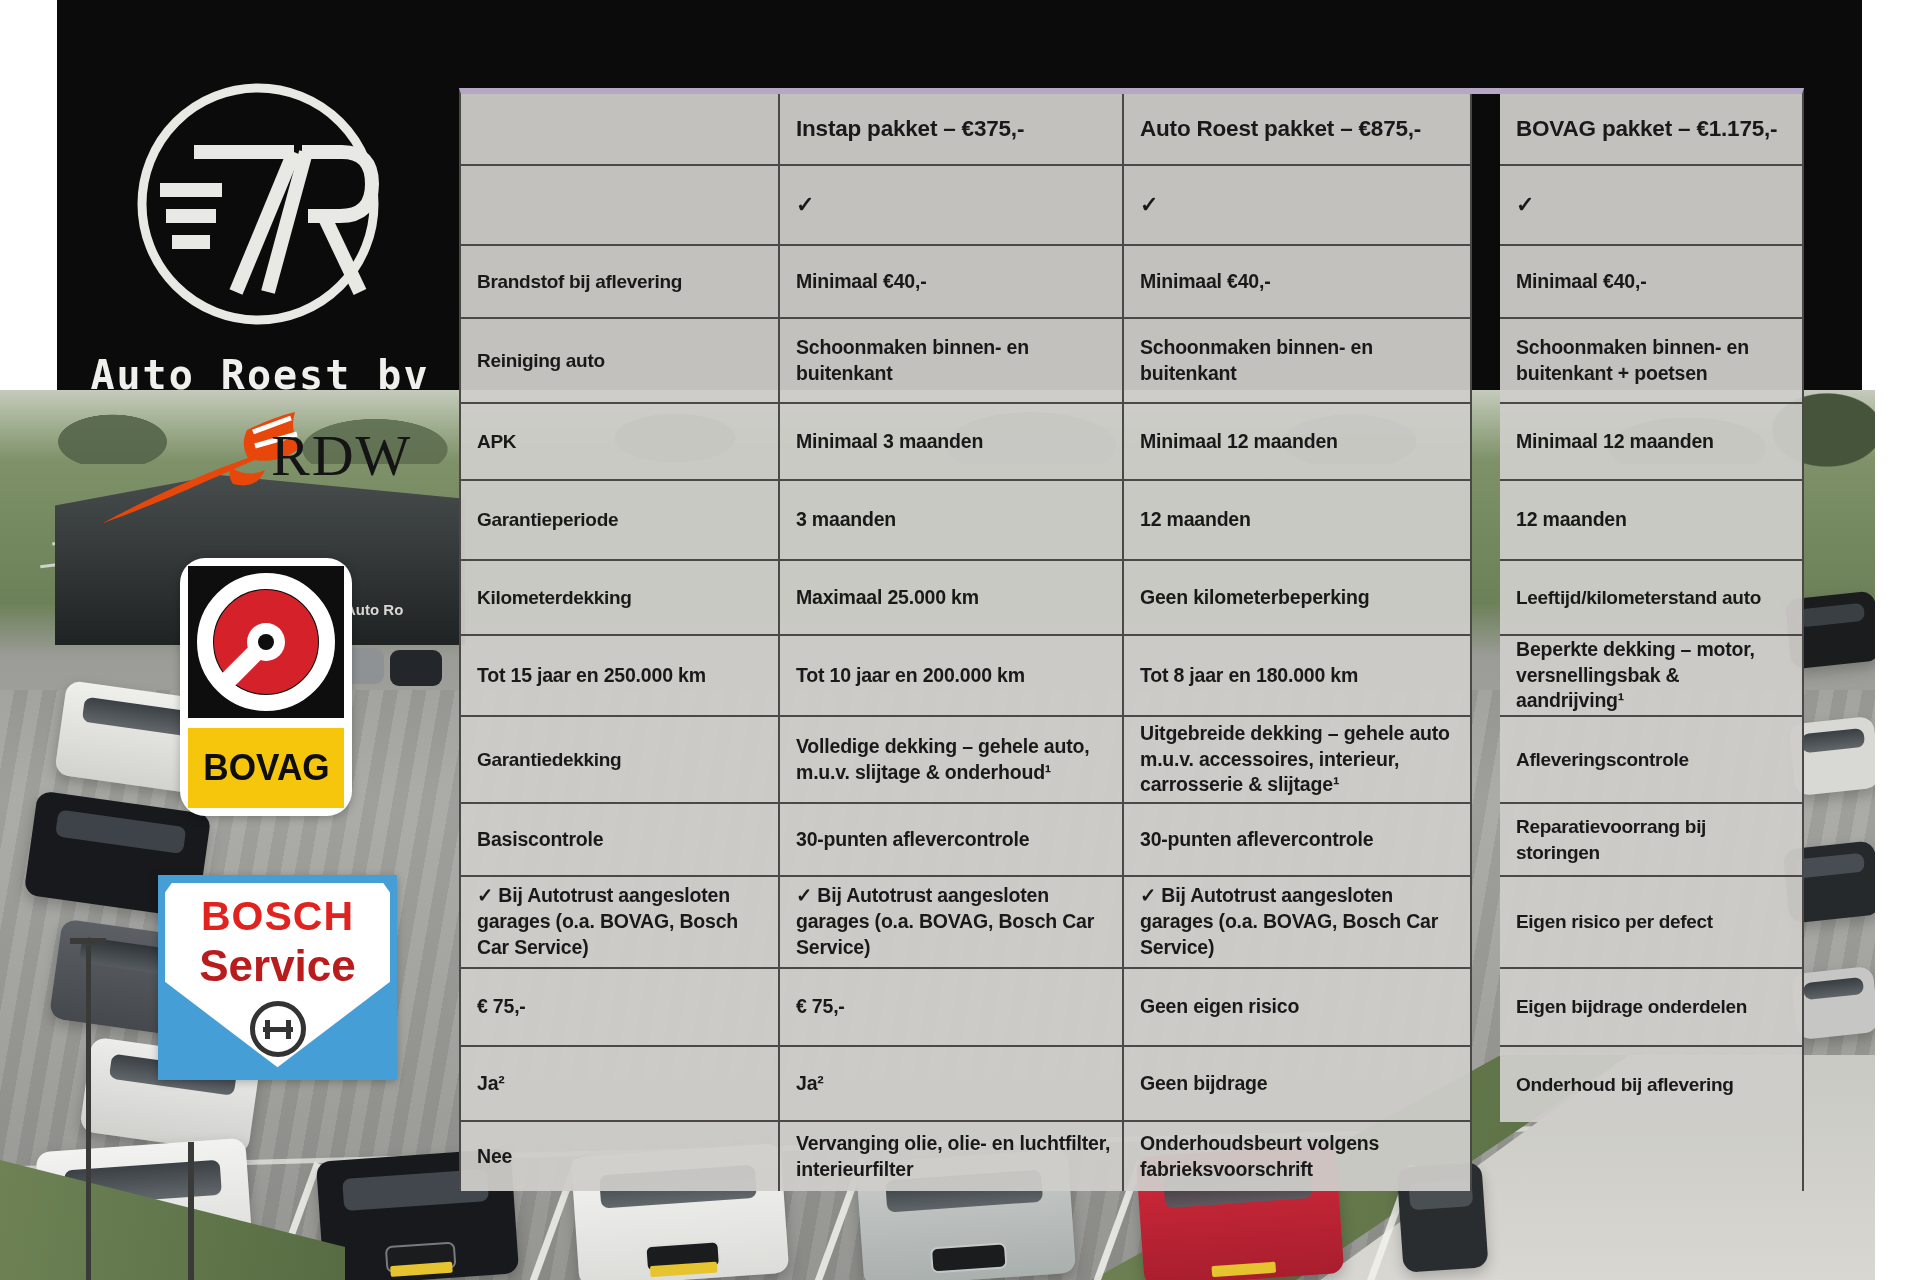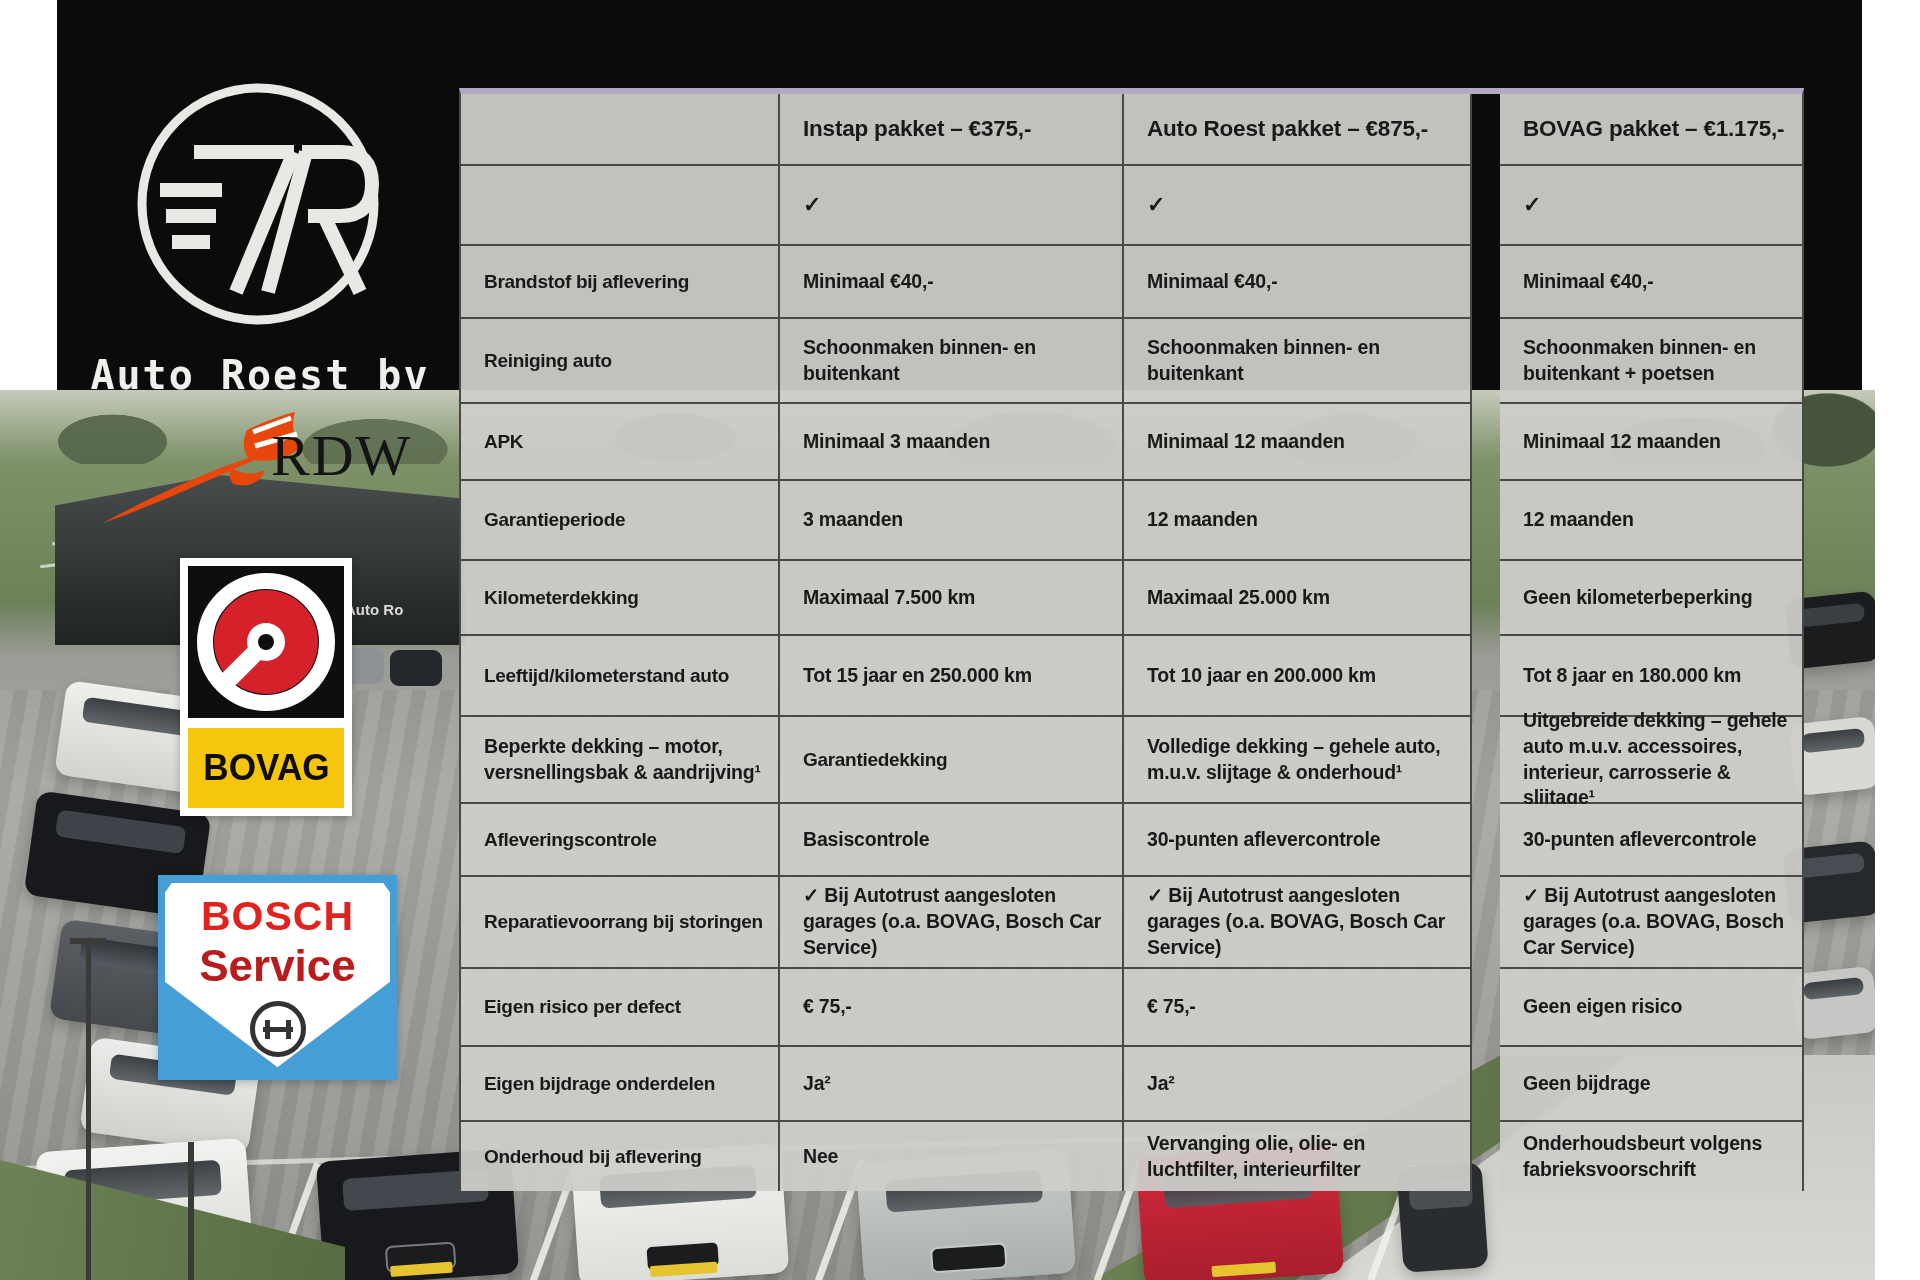--- a/index.html
+++ b/index.html
@@ -61,21 +61,21 @@
            clip-path:polygon(0 20%,100% 78%,100% 100%,0 100%);}
   .pole{position:absolute;background:#3a3a38;}
 
   
   .logo-rdw{position:absolute;left:75px;top:400px;width:340px;height:120px;}
   .rdw-text{position:absolute;left:196px;top:22px;font-family:"Liberation Serif",serif;
             font-size:58px;color:#141414;letter-spacing:2px;}
 
   
   .logo-bovag{position:absolute;left:180px;top:558px;width:172px;height:258px;background:#ffffff;
-              box-shadow:0 2px 8px rgba(0,0,0,.25);}
+              box-shadow:0 2px 8px rgba(0,0,0,.25);border-radius:25px;}
   .bovag-black{position:absolute;left:8px;right:8px;top:8px;height:152px;background:#0e0e0e;}
   .bovag-disc{position:absolute;left:50%;top:50%;transform:translate(-50%,-50%);
               width:104px;height:104px;border-radius:50%;background:#d5222a;}
   .bovag-ring{position:absolute;left:50%;top:50%;transform:translate(-50%,-50%);
               width:106px;height:106px;border:16px solid #ffffff;border-radius:50%;box-sizing:content-box;}
   .wrench-handle{position:absolute;left:calc(50% - 9px);top:50%;width:18px;height:58px;
               background:#ffffff;transform:rotate(45deg);transform-origin:50% 0;}
   .wrench-head{position:absolute;left:calc(50% - 19px);top:calc(50% - 19px);width:38px;height:38px;
               background:#ffffff;border-radius:50%;}
   .wrench-hole{position:absolute;left:calc(50% - 8px);top:calc(50% - 8px);width:16px;height:16px;
@@ -97,21 +97,21 @@
   .arm-h{position:absolute;left:8px;top:21px;width:30px;height:5px;background:#333;}
   .arm-v1{position:absolute;left:10px;top:14px;width:5px;height:19px;background:#333;}
   .arm-v2{position:absolute;left:31px;top:14px;width:5px;height:19px;background:#333;}
 
   
   .pkg-table{position:absolute;left:459px;top:88px;width:1341px;display:grid;
              grid-template-columns:319px 344px 348px 330px;
              grid-template-rows:72px 80px 73px 85px 77px 80px 75px 81px 87px 73px 92px 78px 75px 69px;
              border-top:6px solid #b4a8c6;border-left:2px solid #4a4948;border-right:2px solid #4a4948;}
   .cell{background:rgba(206,205,202,.94);border-bottom:2px solid #4a4948;border-right:2px solid #4a4948;
-        box-sizing:border-box;display:flex;align-items:center;padding:4px 10px 4px 23px;
+        box-sizing:border-box;display:flex;align-items:center;padding:4px 10px 4px 16px;
         color:#191919;font-weight:bold;font-size:19.5px;line-height:1.32;letter-spacing:-.2px;}
   .cell:nth-child(4n){border-right:none;margin-left:28px;}
   .cell:nth-last-child(-n+4){border-bottom:none;}
   .cell.head{font-size:22.5px;}
   .cell.lbl{font-size:19px;letter-spacing:-.3px;}
   .cell.chk{font-size:22px;}
 </style>
 </head>
 <body>
 
@@ -284,21 +284,20 @@
     <div class="cell">Minimaal 3 maanden</div>
     <div class="cell">Minimaal 12 maanden</div>
     <div class="cell">Minimaal 12 maanden</div>
 
     <div class="cell lbl">Garantieperiode</div>
     <div class="cell">3 maanden</div>
     <div class="cell">12 maanden</div>
     <div class="cell">12 maanden</div>
 
     <div class="cell lbl">Kilometerdekking</div>
-    <div class="cell">Maximaal 7.500 km</div>
     <div class="cell">Maximaal 25.000 km</div>
     <div class="cell">Geen kilometerbeperking</div>
 
     <div class="cell lbl">Leeftijd/kilometerstand auto</div>
     <div class="cell">Tot 15 jaar en 250.000 km</div>
     <div class="cell">Tot 10 jaar en 200.000 km</div>
     <div class="cell">Tot 8 jaar en 180.000 km</div>
 
     <div class="cell">Beperkte dekking – motor, versnellingsbak &amp; aandrijving¹</div>
     <div class="cell lbl">Garantiedekking</div>

